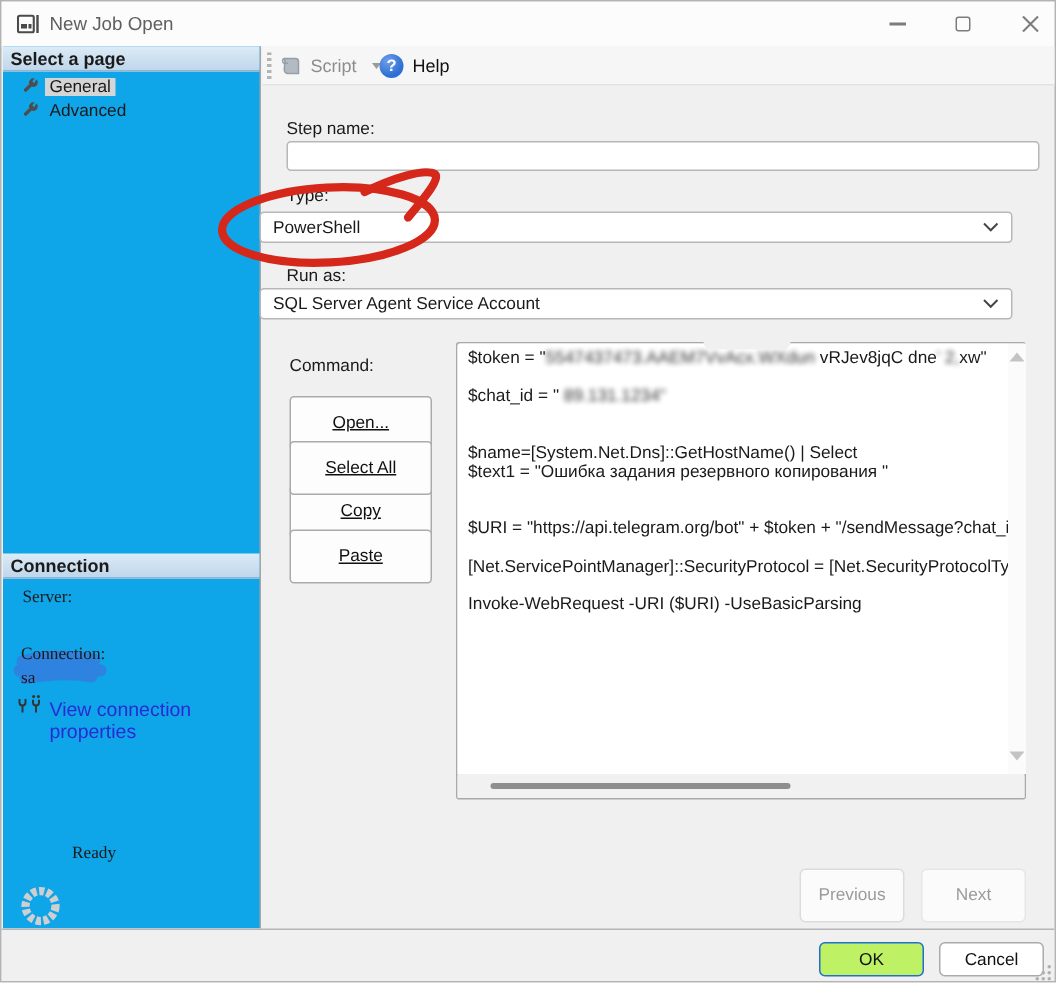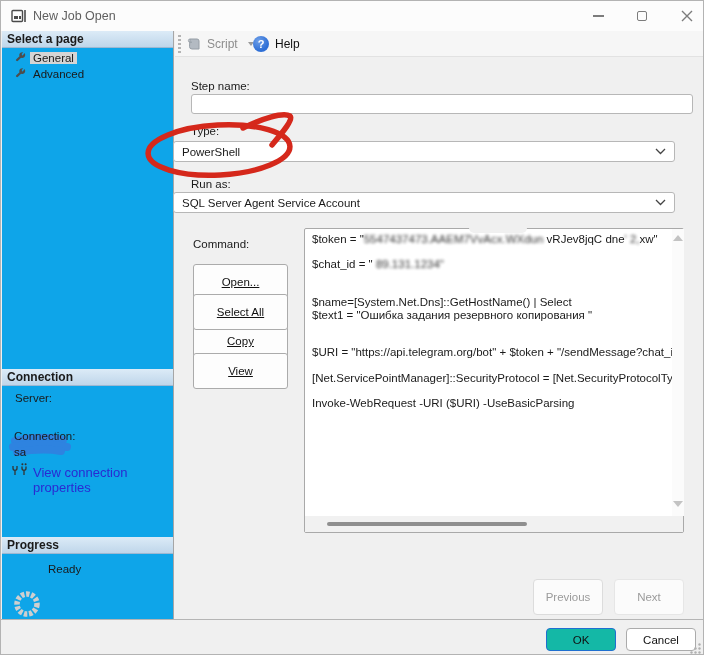--- a/index.html
+++ b/index.html
@@ -16,21 +16,21 @@
   .max-glyph{width:10px;height:10px;border:1.4px solid #7c7c7c;border-radius:2px;}
 
   
   .sidebar{left:1px;top:30px;width:172px;height:588px;background:#0ea5e9;border-right:1px solid #a6a6a6;}
   .sec-header{position:absolute;left:0;width:171px;height:17px;background:linear-gradient(#dcebf7,#bfd6ea);
               border-bottom:1px solid #9db8d2;font-weight:bold;font-size:12px;padding:1px 0 0 5px;}
   .page-item{position:absolute;left:0;width:171px;height:15px;display:flex;align-items:center;font-size:11.5px;}
   .page-item .wrench{margin-left:13px;margin-right:4px;width:11px;height:11px;}
   .page-label{padding:0 3px;}
   .page-label.selected{background:#d5d5d5;}
-  .side-label{font-size:11.5px;}
+  .side-label{font-size:11.5px;font-family:Liberation Serif, serif;}
   .link{font-size:13px;color:#2a2ad2;cursor:pointer;}
 
   
   .toolbar{left:174px;top:30px;width:529px;height:26px;background:#f6f6f6;border-bottom:1px solid #e2e2e2;}
   .grip{left:3px;top:4px;width:3px;height:18px;background-image:repeating-linear-gradient(#b4b4b4 0 2px,transparent 2px 4px);}
   .tb-item{display:flex;align-items:center;gap:6px;font-size:12px;position:absolute;top:0;height:26px;cursor:default;}
   .script-item{left:12px;color:#8d8d8d;}
   .help-item{left:78px;color:#111;}
   .dd-arrow{width:0;height:0;border-left:3.5px solid transparent;border-right:3.5px solid transparent;border-top:4px solid #9a9a9a;margin-left:4px;}
   .help-badge{width:16px;height:16px;border-radius:50%;background:radial-gradient(circle at 35% 30%,#6e9fe8,#2e6fd6 65%);
@@ -55,21 +55,21 @@
   .tri-up{left:1px;top:6px;width:0;height:0;border-left:5px solid transparent;border-right:5px solid transparent;border-bottom:6px solid #c3c3c3;}
   .tri-down{left:1px;top:272px;width:0;height:0;border-left:5px solid transparent;border-right:5px solid transparent;border-top:6px solid #c3c3c3;}
   .hscroll{left:0;top:288px;width:378px;height:15px;background:#f1f1f1;}
   .hthumb{left:22px;top:5px;width:200px;height:4px;background:#8f8f8f;border-radius:2px;}
   .white-blob{left:468px;top:221px;width:58px;height:11px;background:#f0f0f0;border-radius:5px;}
 
   
   .navbtn{width:70px;height:36px;color:#9b9b9b;background:#fbfbfb;border:1px solid #dcdcdc;border-radius:4px;
           font-size:11.5px;display:flex;align-items:center;justify-content:center;}
   .footer{left:0;top:618px;width:702px;height:36px;background:#f0f0f0;border-top:1px solid #b5b5b5;}
-  .okbtn{left:545px;top:8px;width:70px;height:23px;border:1.6px solid #1f6fd0;border-radius:4px;background:#14b8a6;}
+  .okbtn{left:545px;top:8px;width:70px;height:23px;border:1.6px solid #1f6fd0;border-radius:4px;background:#bef264;}
   .cancelbtn{left:625px;top:8px;width:70px;height:23px;border:1px solid #ababab;border-radius:4px;background:#fff;}
 
   .spinner{left:10px;top:558px;}
   .scribble{left:6px;top:402px;}
   .annotation{left:138px;top:103px;pointer-events:none;}
 </style>
 </head>
 <body>
 
 <div class="w">
@@ -126,21 +126,20 @@
     <svg class="abs" style="left:9px;top:432px" width="18" height="14">
       <g stroke="#333" stroke-width="1.3" fill="none">
         <path d="M4 7.5 v4.5 M2 3 v2.3 a2 2 0 0 0 4 0 V3"></path>
         <path d="M13 7.5 v4.5 M11 3.5 v1.8 a2 2 0 0 0 4 0 V3.5"></path>
       </g>
       <circle cx="11.4" cy="1.3" r="1" fill="#333"></circle>
       <circle cx="14.6" cy="1.3" r="1" fill="#333"></circle>
     </svg>
     <span class="abs link" style="left:31px;top:434px">View connection properties</span>
 
-    <div class="sec-header" style="top:506px">Progress</div>
     <svg class="abs spinner" width="30" height="30">
       <circle cx="15" cy="15" r="10" fill="none" stroke="#cfcfcf" stroke-width="5.5" stroke-dasharray="3.4 1.7"></circle>
     </svg>
     <span class="abs side-label" style="left:46px;top:532px">Ready</span>
   </div>
 
   <div class="abs toolbar">
     <div class="abs grip"></div>
     <div class="tb-item script-item">
       <svg width="14" height="14">
@@ -172,21 +171,21 @@
     <span>SQL Server Agent Service Account</span>
     <svg class="chev" width="11" height="7">
         <polyline points="1,1 5.5,5.5 10,1" fill="none" stroke="#444" stroke-width="1.3"></polyline>
       </svg>
   </div>
 
   <span class="abs lbl" style="left:192px;top:237px">Command:</span>
   <button class="abs btn cmdbtn" style="top:263px">Open...</button>
   <button class="abs btn cmdbtn" style="top:322px">Copy</button>
   <button class="abs btn cmdbtn" style="top:293px">Select All</button>
-  <button class="abs btn cmdbtn" style="top:352px">View</button>
+  <button class="abs btn cmdbtn" style="top:352px">Paste</button>
 
   <div class="abs cmdbox">
     <div class="abs cmdtext"><div><span>$token = "</span><span class="blurred">5547437473.AAEM7VvAcx</span><span class="blurred">.WXdun</span><span> vRJev8jqC</span><span> dne</span><span class="blurred">' 2,</span><span>xw"</span></div><div>&nbsp;</div><div><span>$chat_id = " </span><span class="blurred">89.131.1234"</span></div><div>&nbsp;</div><div>&nbsp;</div><div><span>$name=[System.Net.Dns]::GetHostName() | Select</span></div><div><span>$text1 = "Ошибка задания резервного копирования "</span></div><div>&nbsp;</div><div>&nbsp;</div><div><span>$URI = "https://api.telegram.org/bot" + $token + "/sendMessage?chat_id=</span></div><div>&nbsp;</div><div><span>[Net.ServicePointManager]::SecurityProtocol = [Net.SecurityProtocolType]::</span></div><div>&nbsp;</div><div><span>Invoke-WebRequest -URI ($URI) -UseBasicParsing</span></div></div>
     <div class="abs vscroll">
       <div class="abs tri-up"></div>
       <div class="abs tri-down"></div>
     </div>
     <div class="abs hscroll">
       <div class="abs hthumb"></div>
     </div>

